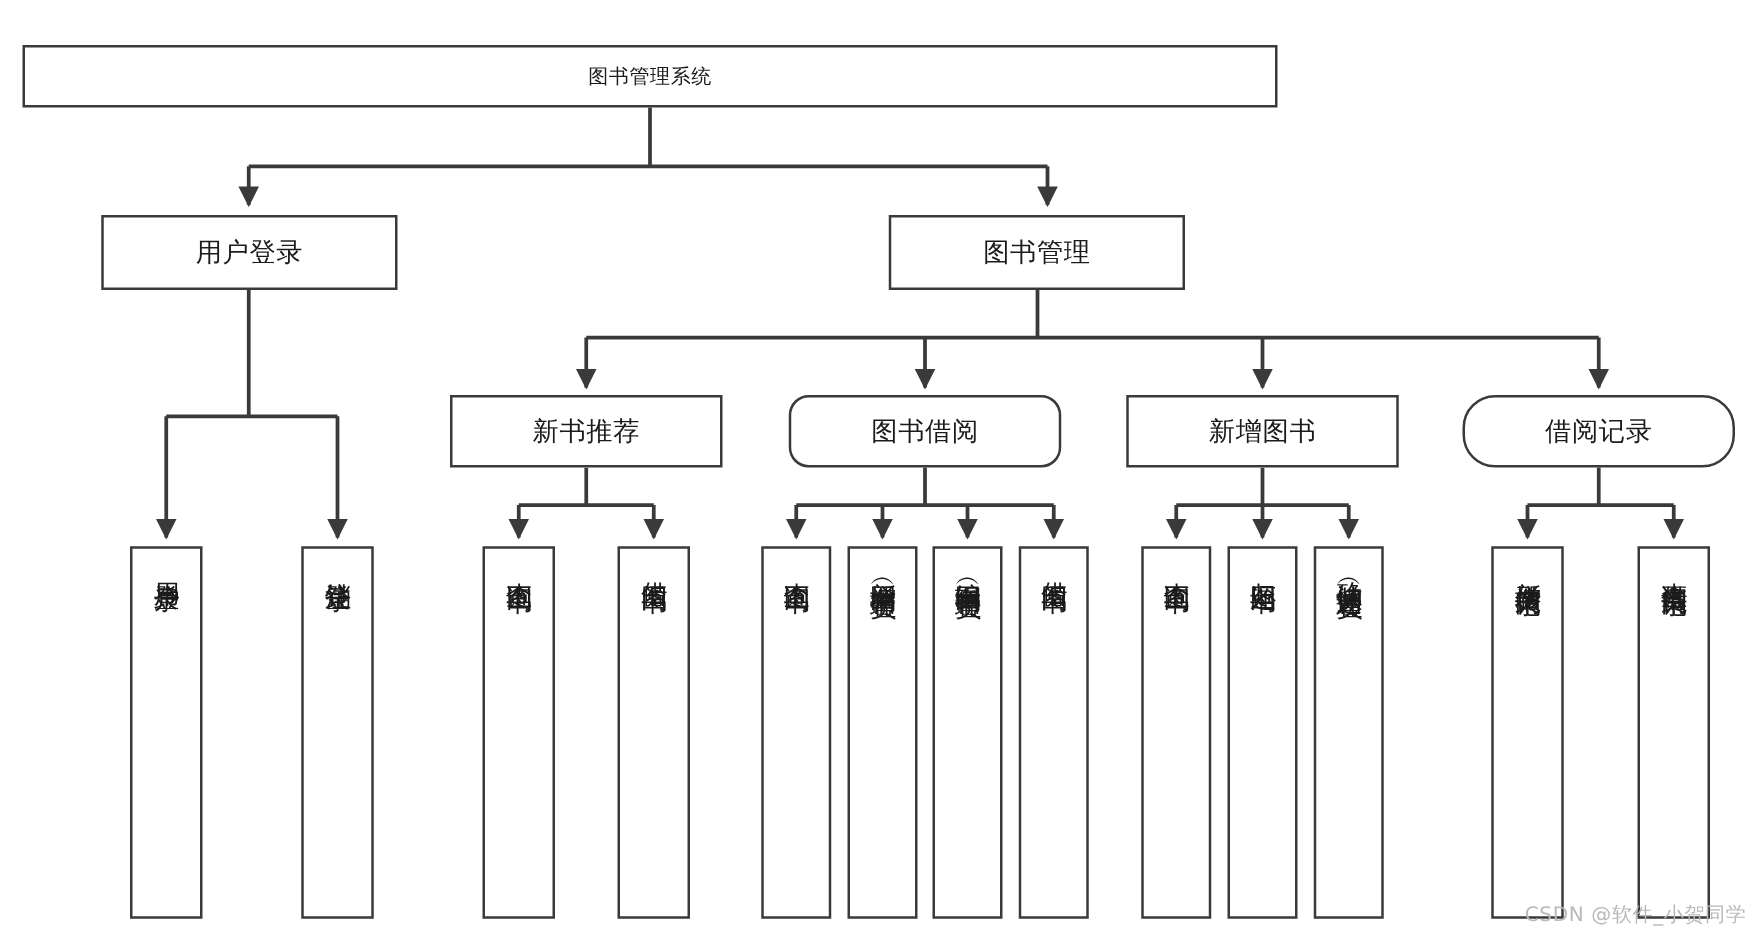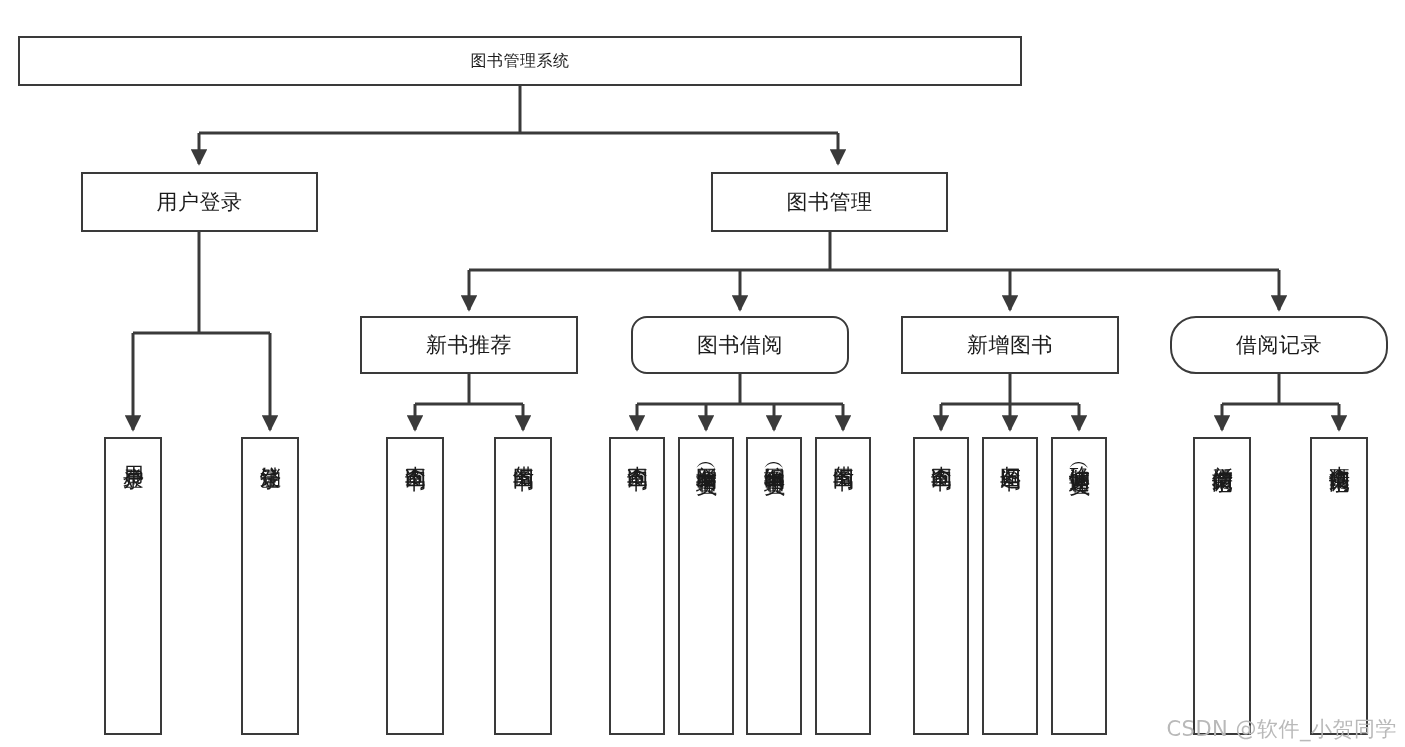--- a/index.html
+++ b/index.html
@@ -57,21 +57,21 @@
     writing-mode: vertical-rl;
     text-orientation: upright;
     line-height: 1.28;
     letter-spacing: 1.5px;
     white-space: nowrap;
   }
   .watermark {
     position: absolute;
     right: 8px;
     bottom: 4px;
-    font-size: 21px;
+    font-size: 16px;
     color: #b9b9b9;
     letter-spacing: 0.5px;
     white-space: nowrap;
   }
 </style>
 </head>
 <body>
 
 <div id="canvas">
 

